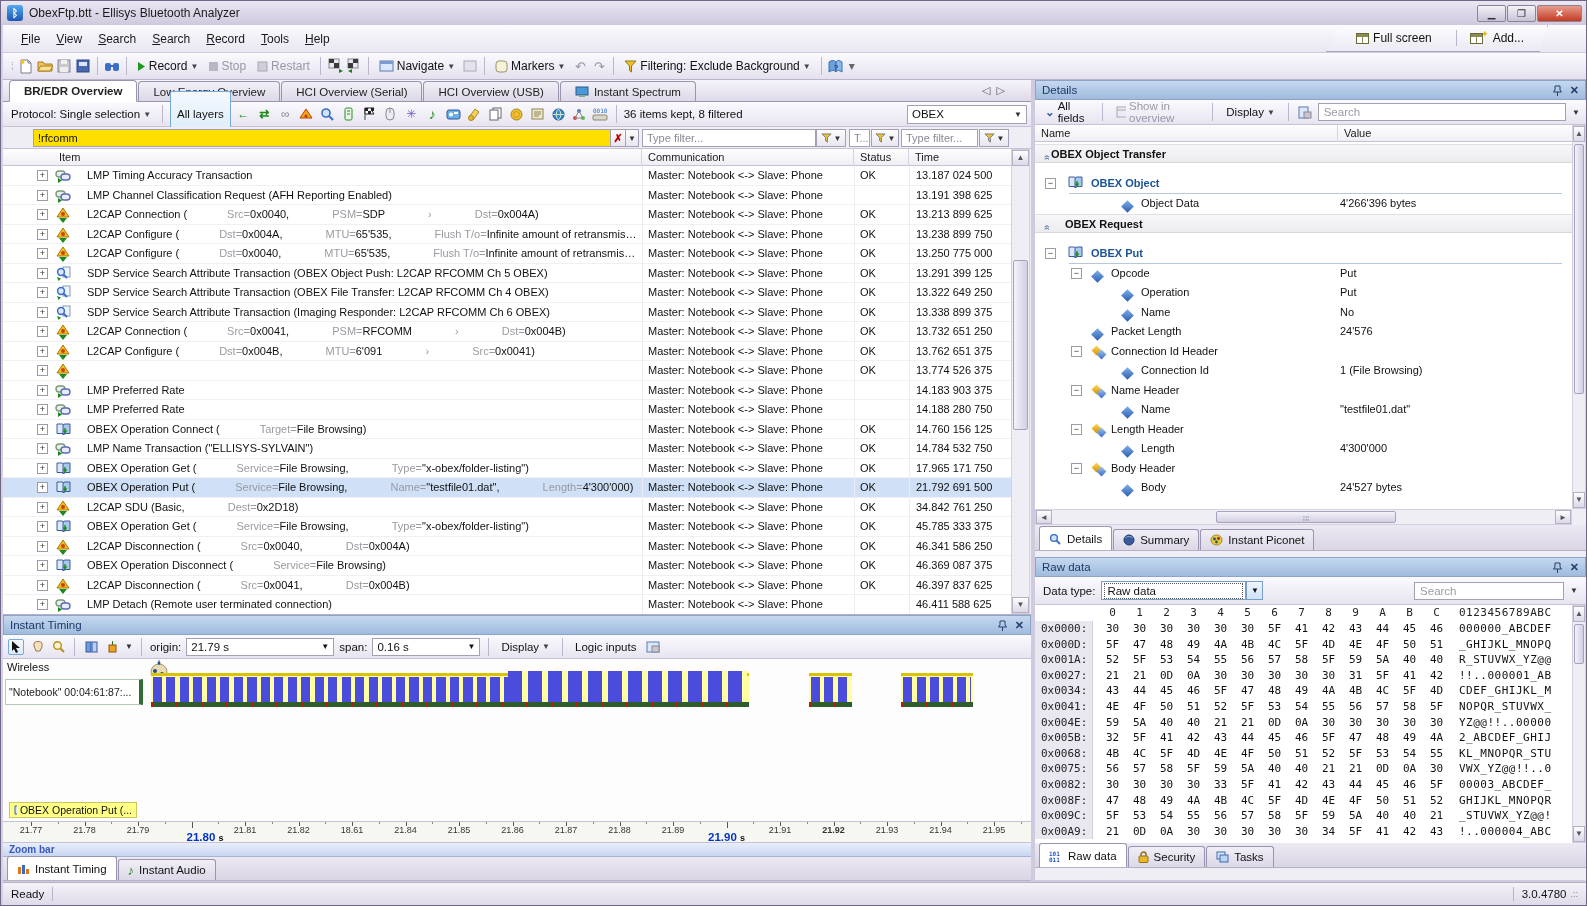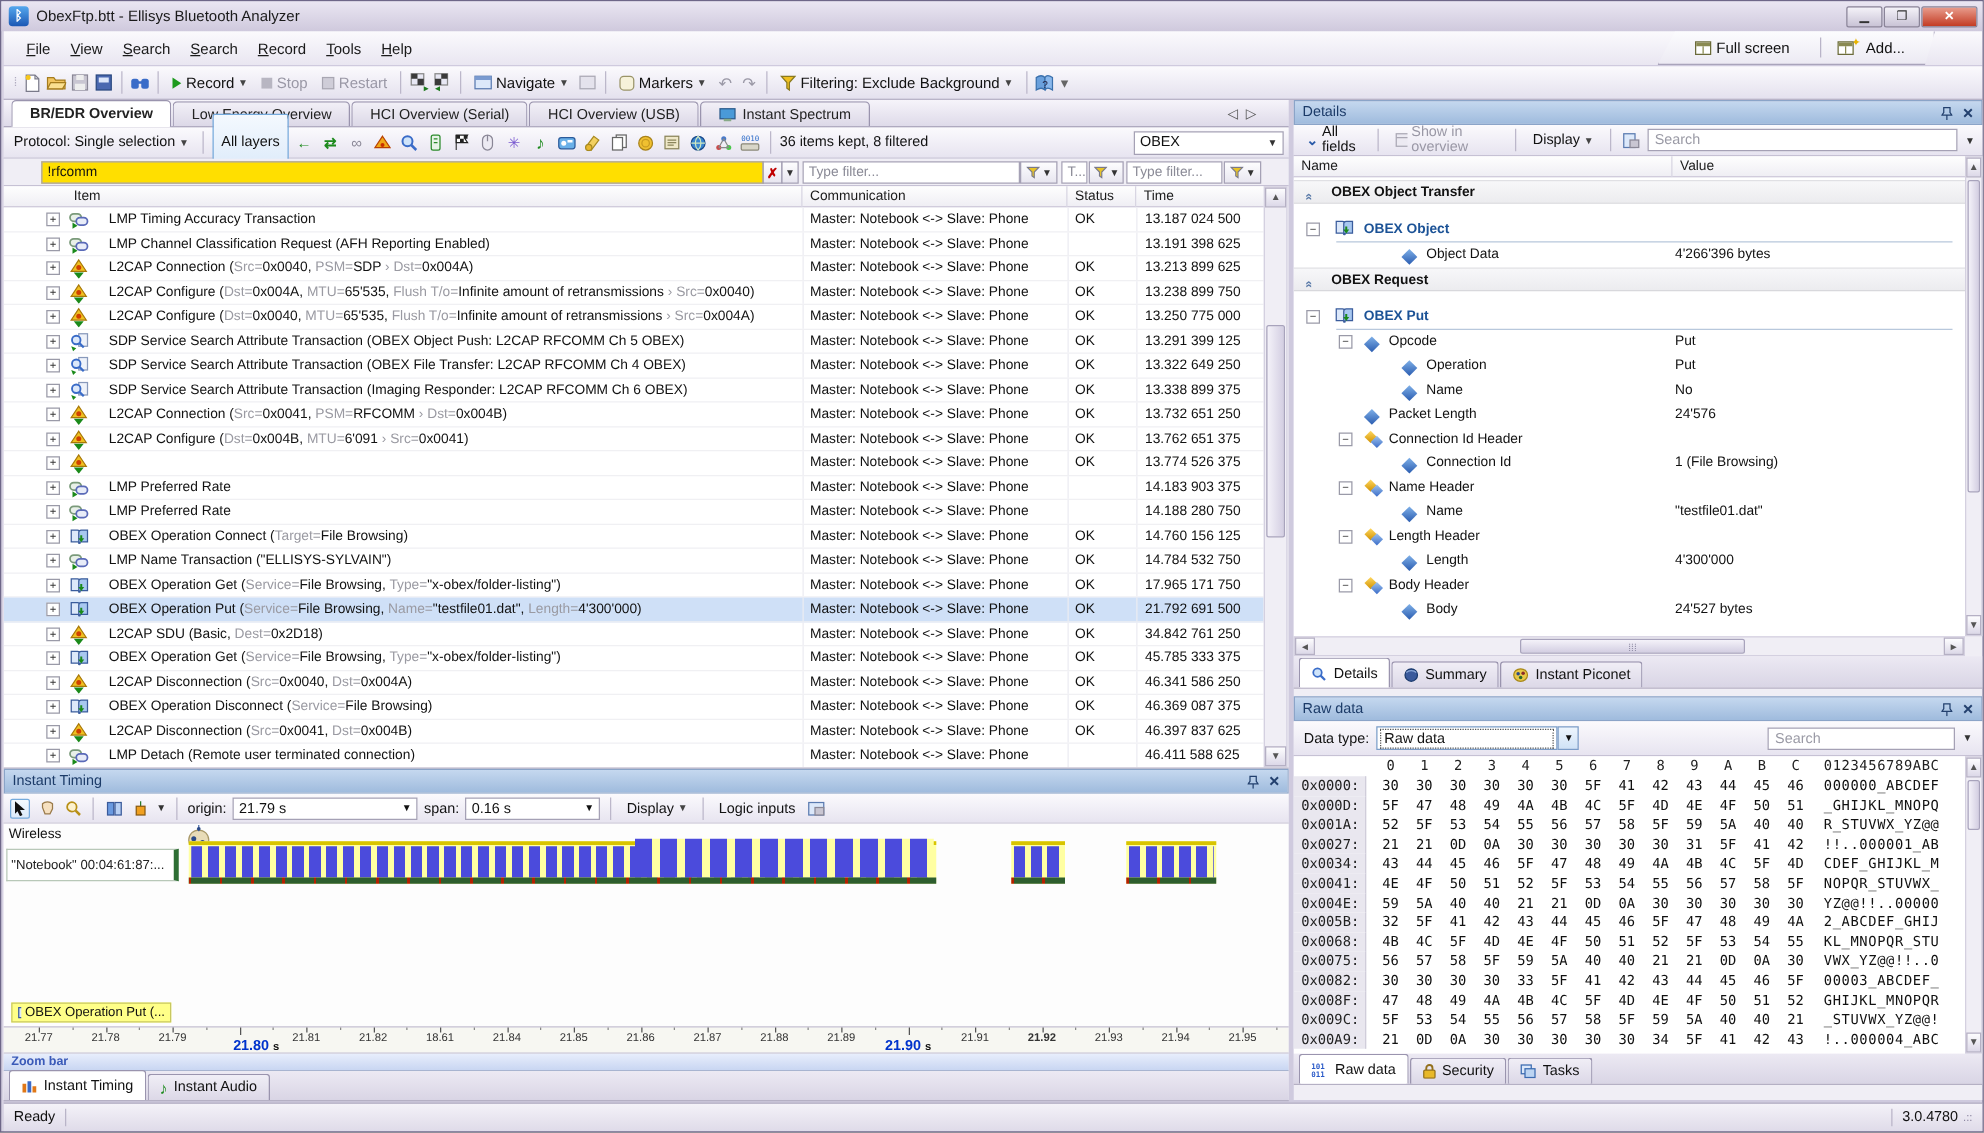--- a/index.html
+++ b/index.html
@@ -88,21 +88,21 @@
   .gridbody{left:0;top:86px;width:1008px;height:448px;background:#fff;overflow:hidden;}
   .grow{position:relative;height:19.5px;line-height:19.5px;border-bottom:1px solid #f0f0f3;white-space:nowrap;}
   .grow.sel{background:#cfe0f7;}
   .expbox{position:absolute;left:34px;top:4px;width:11px;height:11px;border:1px solid #9a9aa8;background:#fff;
     font-size:9px;line-height:9px;text-align:center;color:#333;}
   .ric{position:absolute;left:52px;top:2px;width:17px;height:16px;}
   .c-item{position:absolute;left:84px;width:552px;overflow:hidden;text-overflow:ellipsis;}
   .c-comm{position:absolute;left:645px;width:200px;}
   .c-status{position:absolute;left:857px;width:44px;}
   .c-time{position:absolute;left:913px;width:95px;}
-  .det .k{color:#9a9aa2;}
+  .det .k{color:#9a9aa2;margin-left:40px;}
   .colline{position:absolute;top:0;bottom:0;width:1px;background:#ececf2;}
 
   
   .sb{background:#f0eef5;border:1px solid #d4d0e0;}
   .sb .ar{position:absolute;left:0;right:0;height:16px;background:linear-gradient(#fdfdfe,#dcd8e8);
     border:1px solid #b5b0c4;text-align:center;line-height:14px;font-size:8px;color:#555;}
   .sb .thumb{position:absolute;left:1px;right:1px;background:linear-gradient(90deg,#f4f2f9,#d3cee2);
     border:1px solid #a8a3bc;border-radius:2px;}
   .sbh .arh{position:absolute;top:0;bottom:0;width:16px;background:linear-gradient(#fdfdfe,#dcd8e8);
     border:1px solid #b5b0c4;text-align:center;line-height:14px;font-size:8px;color:#555;}
@@ -1170,21 +1170,21 @@
         </span>
       <span class="caret8">▼</span>
     </div>
     <div class="abs dcolhdr">
       <span class="gh" style="left:0;width:303px;">Name</span>
       <span class="gh" style="left:303px;width:234px;border-right:none;">Value</span>
     </div>
     <div class="abs dbody" id="details-body">
         <div class="dsec">
           <span class="chev" style="transform:rotate(-90deg);top:4px;">»</span>
-          <span style="position:absolute;left:30px;">OBEX Object Transfer</span>
+          <span style="position:absolute;left:16px;">OBEX Object Transfer</span>
         </div>
         <div class="dgroup">
           <span class="minusbox" style="left:10px;top:6px;">−</span>
           <span class="ric" style="left:32px;top:3px;position:absolute;">
             <svg width="17" height="16">
               <path d="M2 2h5a2 2 0 0 1 2 2v9a2 2 0 0 0-2-1.5H2z" fill="#dce8fa" stroke="#3a5c9c"></path>
               <path d="M15 2h-5a2 2 0 0 0-2 2v9a2 2 0 0 1 2-1.5h5z" fill="#a8c8f0" stroke="#3a5c9c"></path>
               <path d="M11 9v3h2l-3 4-3-4h2V9z" fill="#1a8a1a" transform="translate(2,-1) scale(0.8)"></path>
             </svg>
           </span>

